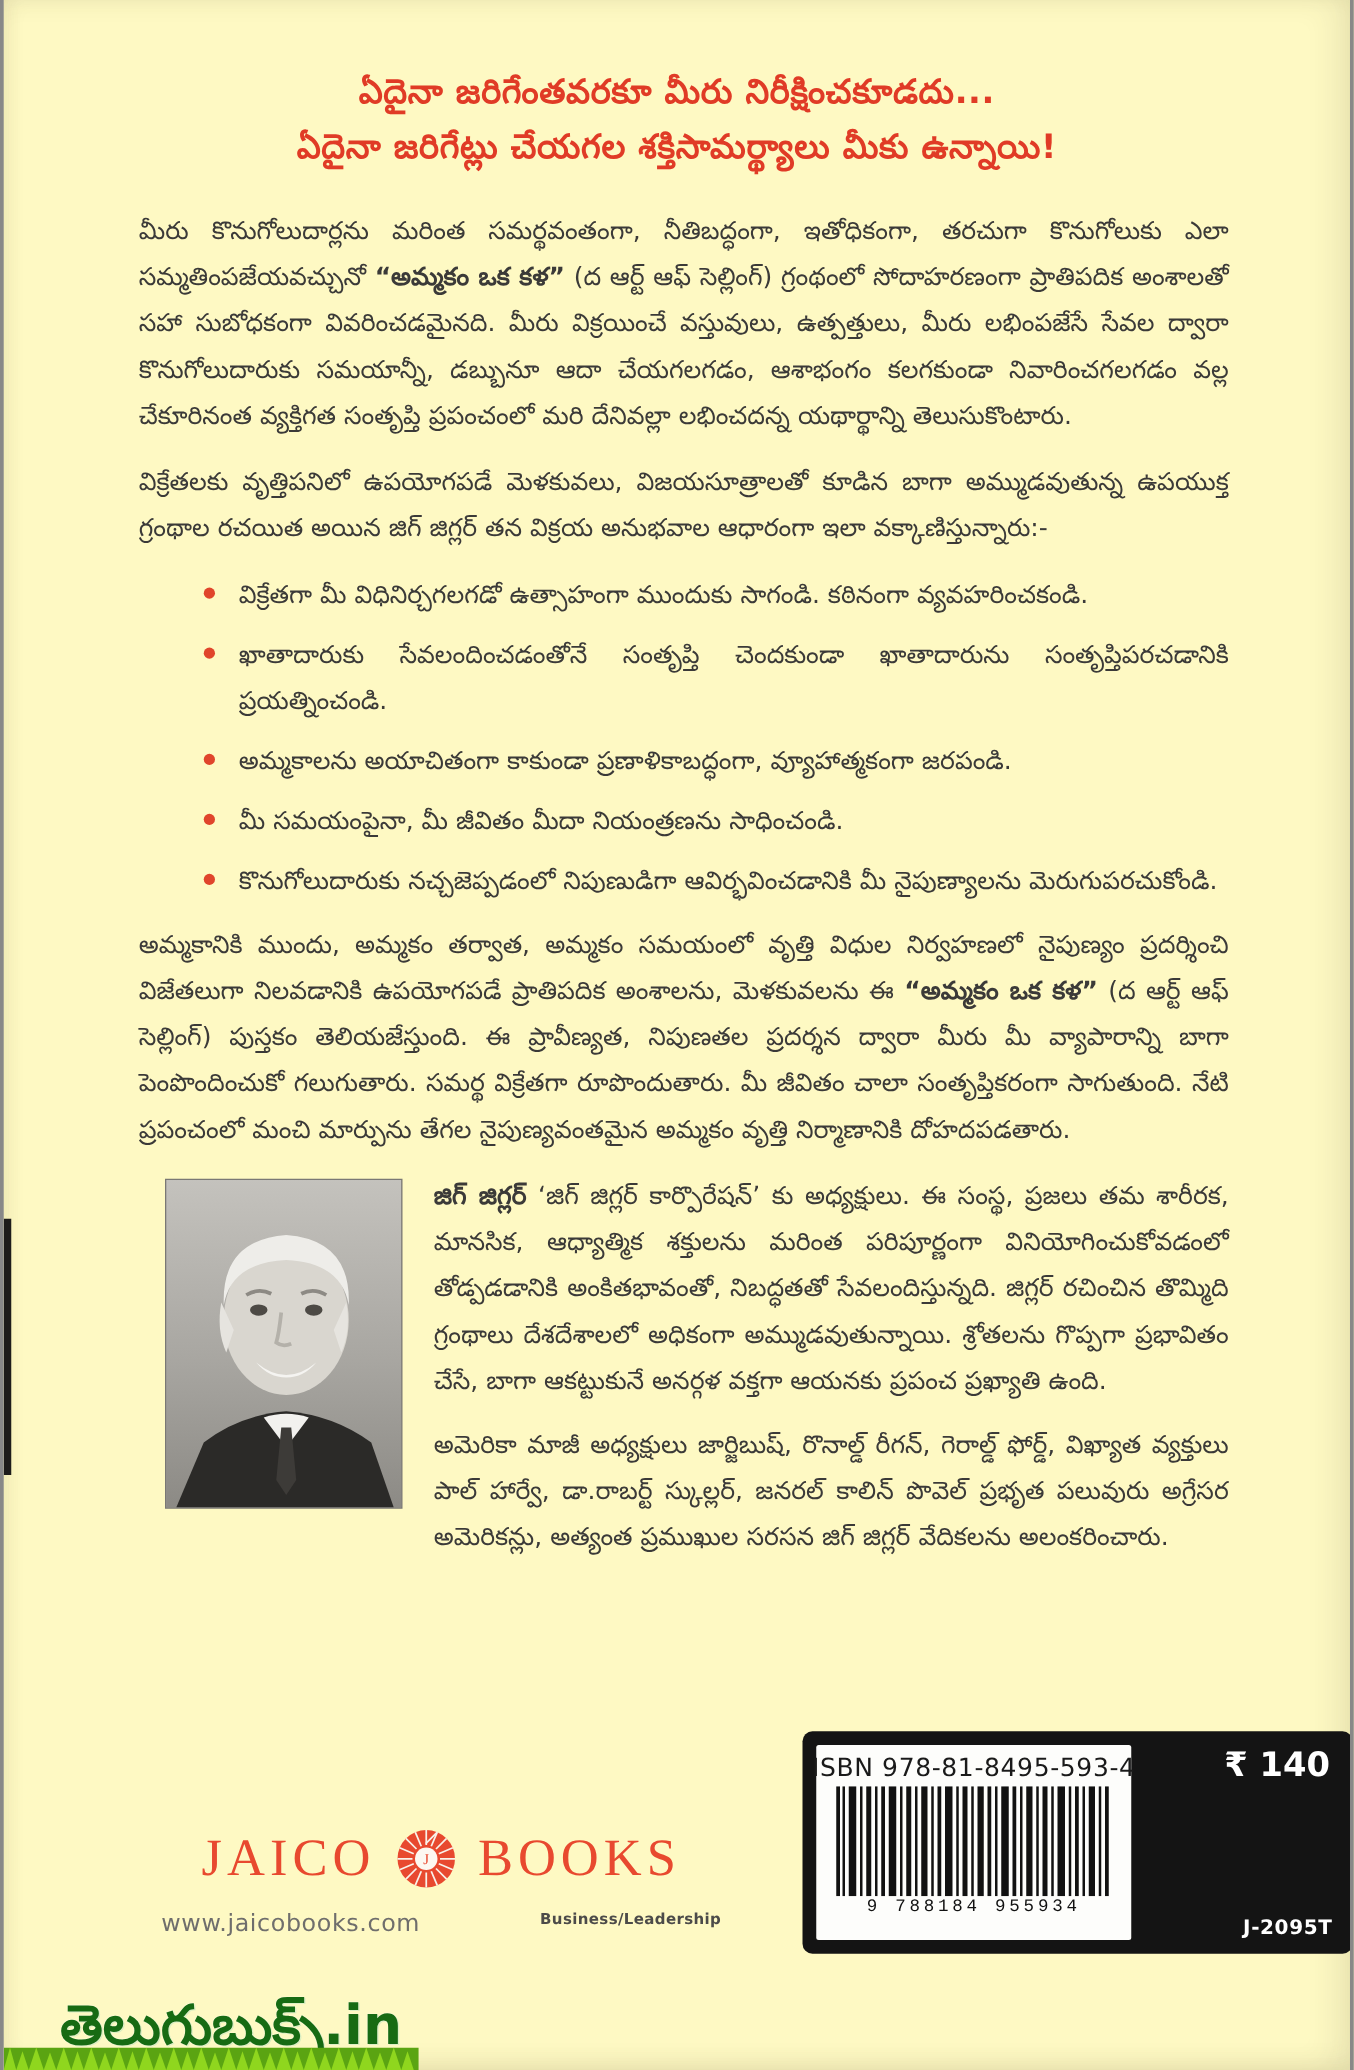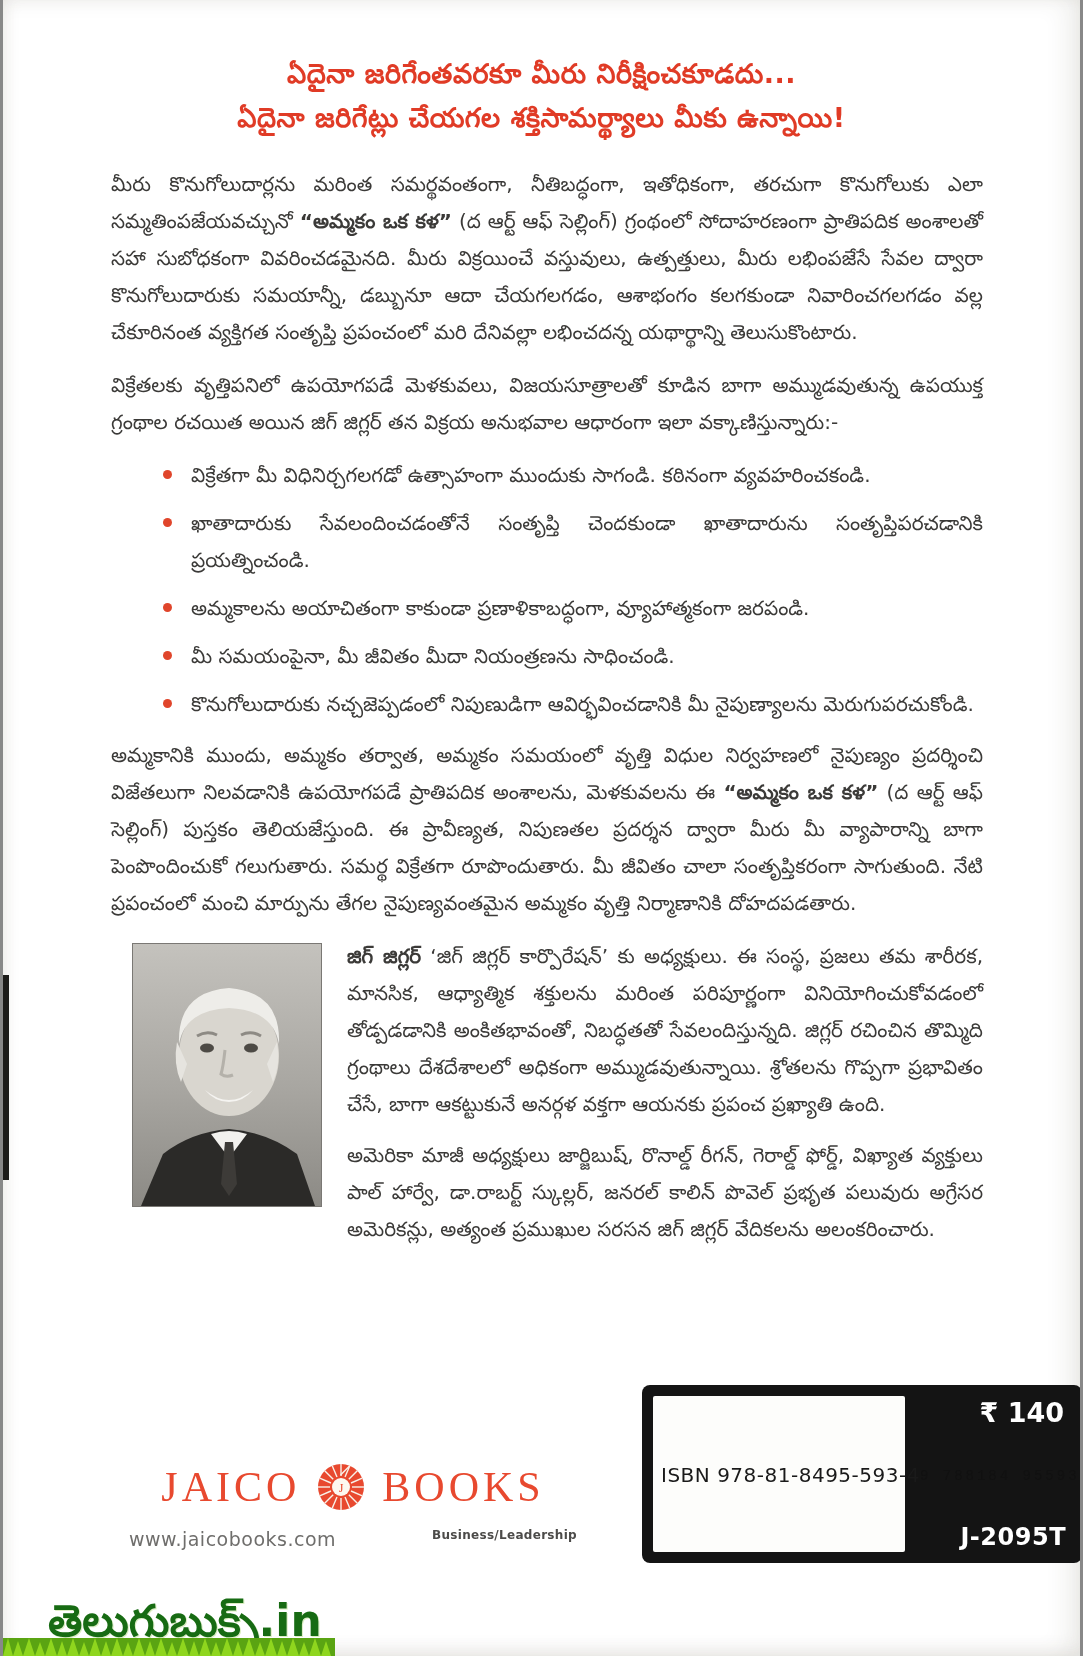--- a/index.html
+++ b/index.html
@@ -1,21 +1,21 @@
 <!DOCTYPE html>
 <html><head>
 <meta charset="utf-8">
 <style>
   html,body{margin:0;padding:0;}
   body{background:#888;}
   .page{
     position:relative;
     width:1077px;height:1656px;
     margin:0 auto;
-    background:#ffffff;
+    background:#fef9c3;
     box-shadow:inset -14px 0 22px rgba(70,60,40,.08), inset 0 -10px 16px rgba(70,60,40,.05), inset 6px 0 14px rgba(70,60,40,.05);
     font-family:"DejaVu Sans","Liberation Sans",sans-serif;
     color:#3b3a38;
     overflow:hidden;
   }
   .edge-sliver{position:absolute;left:0;top:975px;width:6px;height:205px;background:#1d1c1a;}
   .headline{position:absolute;top:52px;left:0;right:0;text-align:center;color:#e03b26;font-weight:bold;}
   .headline .hl{font-size:27px;line-height:44px;letter-spacing:.5px;}
   .content{position:absolute;top:166px;left:108px;width:872px;font-size:20px;line-height:37px;text-align:justify;}
   .para{margin:0 0 16px 0;}
@@ -43,28 +43,28 @@
   .pubmeta{display:flex;justify-content:center;gap:96px;margin-top:16px;}
   .website{font-size:19px;color:#6f6e6c;letter-spacing:.5px;}
   .category{font-size:12px;color:#4c4b49;font-weight:bold;letter-spacing:.3px;}
 
   .isbn-block{
     position:absolute;left:639px;top:1385px;width:440px;height:178px;
     background:#141414;border-radius:8px;display:flex;
   }
   .barcode-panel{
     background:#fdfdfb;margin:11px;width:252px;border-radius:2px;
-    display:flex;flex-direction:row;align-items:center;padding:6px 8px 4px 8px;box-sizing:border-box;
+    display:flex;flex-direction:column;align-items:center;padding:6px 8px 4px 8px;box-sizing:border-box;
   }
   .isbn-label{font-size:20px;color:#1a1a1a;letter-spacing:.5px;white-space:nowrap;}
   .barcode{width:225px;height:88px;margin-top:3px;}
   .barcode-digits{font-family:"Liberation Mono","DejaVu Sans Mono",monospace;font-size:14px;color:#111;letter-spacing:3px;margin-top:1px;white-space:nowrap;}
   .price-area{flex:1;position:relative;color:#fff;}
   .price{position:absolute;top:12px;right:18px;font-size:27px;font-weight:bold;}
-  .jcode{position:absolute;bottom:12px;right:16px;font-size:24px;font-weight:bold;letter-spacing:.5px;}
+  .jcode{position:absolute;bottom:12px;right:16px;font-size:16px;font-weight:bold;letter-spacing:.5px;}
 
   .watermark{position:absolute;left:0;bottom:0;width:340px;}
   .wm-text{
     font-size:44px;font-weight:bold;color:#176b13;line-height:46px;
     text-shadow:0 0 1px #fff, 1px 1px 0 #d9edbc;
     padding-left:2px;white-space:nowrap;margin-left:43px;
   }
   .grass{display:block;width:332px;height:18px;margin-top:-6px;}
 </style>
 </head>

